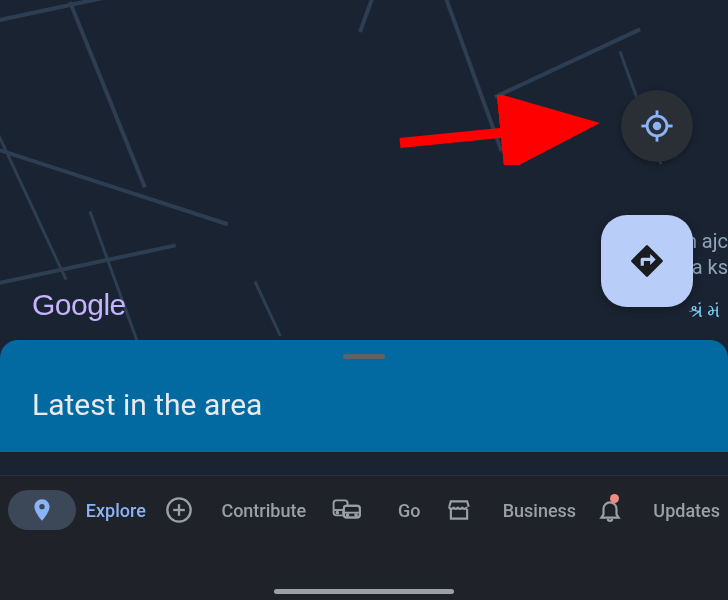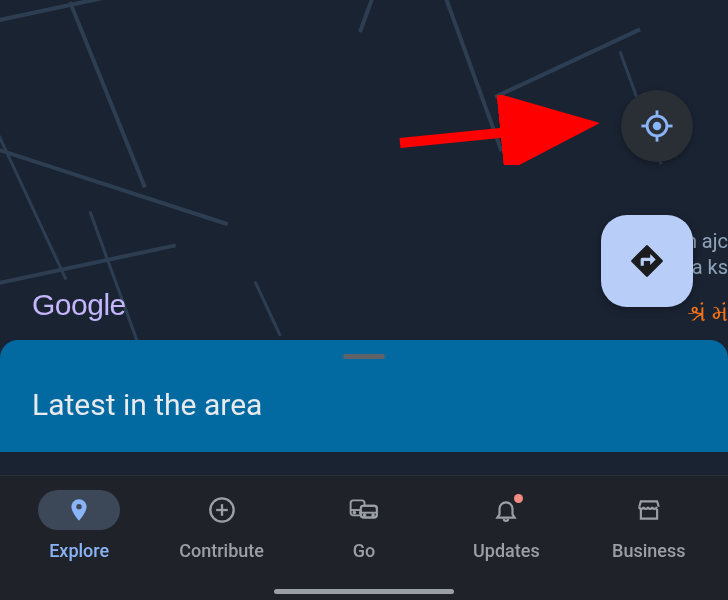--- a/index.html
+++ b/index.html
@@ -86,23 +86,23 @@
       color: #8fa3b8;
       font-size: 20px;
       text-align: right;
       line-height: 1.3;
       pointer-events: none;
       white-space: pre-line;
     }
     .poi-sub {
       position: absolute;
       top: 300px;
-      right: 0;
-      color: #f97316;
-      font-size: 23px;
+      right: 8px;
+      color: #7dd3fc;
+      font-size: 18px;
       text-align: right;
     }
 
     .google-logo {
       position: absolute;
       top: 288px;
       left: 32px;
       color: #c4b5fd;
       font-size: 30px;
       font-weight: 400;
@@ -142,21 +142,21 @@
       height: 125px;
       background: #1f2228;
       display: flex;
       justify-content: space-around;
       align-items: flex-start;
       padding: 14px 8px 0 8px;
       border-top: 1px solid #2a2e35;
     }
     .nav-item {
       display: flex;
-      flex-direction: column;
+      flex-direction: row;
       align-items: center;
       gap: 10px;
       cursor: pointer;
       min-width: 120px;
     }
     .nav-icon-wrap {
       width: 82px;
       height: 40px;
       border-radius: 20px;
       display: flex;
@@ -283,34 +283,34 @@
         <line x1="11" y1="14.5" x2="26" y2="14.5"></line>
         <circle cx="14.5" cy="16.8" r="0.8" fill="#9aa0a6"></circle>
         <circle cx="22.5" cy="16.8" r="0.8" fill="#9aa0a6"></circle>
       </svg>
     </div>
     <span class="nav-label">Go</span>
   </div>
 
   <div class="nav-item">
     <div class="nav-icon-wrap">
-      <svg width="26" height="26" viewBox="0 0 24 24" fill="none" stroke="#9aa0a6" stroke-width="2">
-        <path d="M18 16v-5a6 6 0 10-12 0v5l-2 3h16z"></path>
-        <path d="M10 20a2 2 0 004 0"></path>
-      </svg>
-      <div class="notif-dot"></div>
-    </div>
-    <span class="nav-label">Updates</span>
-  </div>
-
-  <div class="nav-item">
-    <div class="nav-icon-wrap">
       <svg width="28" height="26" viewBox="0 0 24 24" fill="none" stroke="#9aa0a6" stroke-width="2">
         <path d="M3 9l1.5-5h15L21 9"></path>
         <path d="M3 9a2 2 0 004 0 2 2 0 004 0 2 2 0 004 0 2 2 0 004 0"></path>
         <path d="M4.5 11v9h15v-9"></path>
       </svg>
     </div>
     <span class="nav-label">Business</span>
   </div>
 
+  <div class="nav-item">
+    <div class="nav-icon-wrap">
+      <svg width="26" height="26" viewBox="0 0 24 24" fill="none" stroke="#9aa0a6" stroke-width="2">
+        <path d="M18 16v-5a6 6 0 10-12 0v5l-2 3h16z"></path>
+        <path d="M10 20a2 2 0 004 0"></path>
+      </svg>
+      <div class="notif-dot"></div>
+    </div>
+    <span class="nav-label">Updates</span>
+  </div>
+
   <div class="gesture-bar"></div>
 </div>
 
 </body></html>

